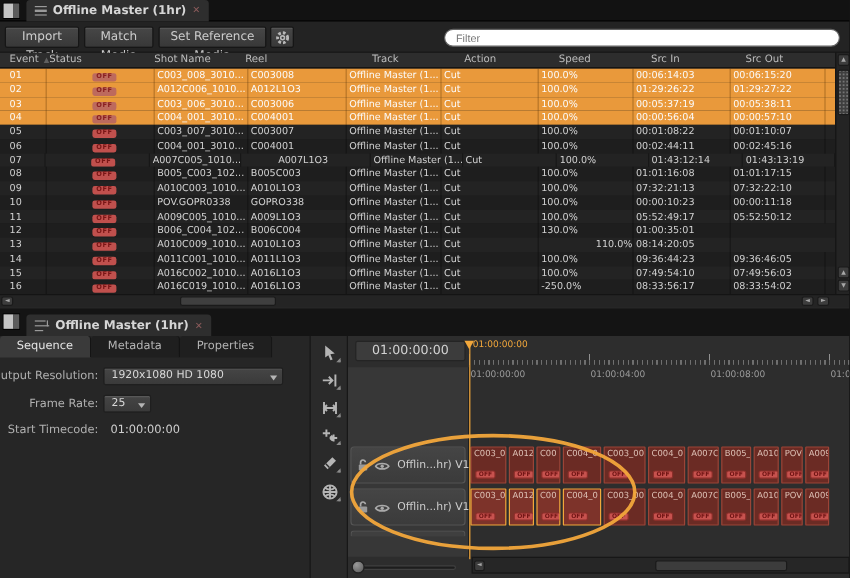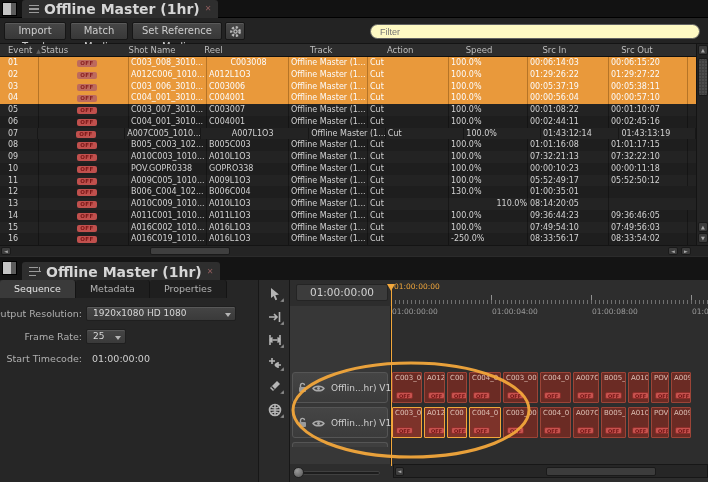--- a/index.html
+++ b/index.html
@@ -11,37 +11,37 @@
   }
   
   .abs { position:absolute; }
   .icon-x { color:#8d5c5c; font-size:8px; line-height:8px; }
   
   .tabbar { left:0; top:0; width:708px; height:18px; background:#121212; border-bottom:1px solid #000; }
   .panel-icon { left:2px; top:2px; width:15px; height:14px; background:#333; border:1px solid #000; display:flex; }
   .panel-icon .l { width:8px; height:100%; background:#c4c4c4; }
   .panel-icon .r { width:5px; height:100%; background:#5c5c5c; }
   .tab { display:flex; align-items:center; gap:5px; padding:0 7px; height:18px; background:#2e2e2e; border-radius:3px 3px 0 0; }
-  .tab .title { font-size:14px; font-weight:bold; color:#d6d6d6; white-space:nowrap; }
+  .tab .title { font-size:10px; font-weight:bold; color:#d6d6d6; white-space:nowrap; }
   .hamburger { width:10px; height:8px; border-top:1.5px solid #9a9a9a; border-bottom:1.5px solid #9a9a9a; position:relative; }
   .hamburger::after { content:""; position:absolute; left:0; top:2.2px; width:100%; height:1.5px; background:#9a9a9a; }
   .seq-icon { width:12px; height:10px; position:relative; }
   .seq-icon i { position:absolute; left:0; height:1.5px; background:#9a9a9a; }
   .seq-icon i:nth-child(1){ top:0; width:9px; }
   .seq-icon i:nth-child(2){ top:4px; width:12px; }
   .seq-icon i:nth-child(3){ top:8px; width:7px; }
   .seq-icon b { position:absolute; right:1px; top:0; width:1.5px; height:5px; background:#9a9a9a; }
   
   .toolbar { left:0; top:18px; width:708px; height:26px; background:#232323; border-bottom:1px solid #141414; }
   .btn { position:absolute; top:4px; height:18px; background:linear-gradient(#474747,#383838); border:1px solid #161616;
          border-radius:2px; color:#cdcdcd; font-size:10px; line-height:16px; text-align:center; box-shadow:inset 0 1px 0 #5a5a5a; }
   .gearbtn { position:absolute; top:4px; width:20px; height:18px; background:linear-gradient(#474747,#383838);
          border:1px solid #161616; border-radius:2px; box-shadow:inset 0 1px 0 #5a5a5a; display:flex; align-items:center; justify-content:center; }
   .filter { position:absolute; left:370px; top:6px; width:330px; height:15px; border:1px solid #636363; border-radius:8px;
-         background:#fef9c3; color:#8d8d8d; font-size:9px; line-height:13px; padding-left:9px; }
+         background:#ffffff; color:#8d8d8d; font-size:9px; line-height:13px; padding-left:9px; }
   
   .thead { left:0; top:44px; width:696px; height:13px; background:#2d2d2d; border-bottom:1px solid #101010; display:flex; }
   .thead .hc { font-size:8.5px; color:#bdbdbd; line-height:13px; padding-left:2px; position:relative; }
   .sort-tri { color:#606060; font-size:6px; margin-left:4px; }
   .rows { left:0; top:57px; width:696px; height:188px; overflow:hidden; }
   .trow { display:flex; height:11.75px; background:#232323; }
   .trow.odd { background:#1e1e1e; }
   .trow.sel { background:#E9993B; }
   .trow .c { font-size:8px; line-height:11.75px; color:#d2d2d2; padding-left:2px; white-space:nowrap; overflow:hidden;
              border-right:1px solid rgba(0,0,0,0.33); }
@@ -147,21 +147,21 @@
       <div class="hc" style="width: 81px;">Action</div>
       <div class="hc" style="width: 79px;">Speed</div>
       <div class="hc" style="width: 81px;">Src In</div>
       <div class="hc" style="width: 79px;">Src Out</div>
     </div>
   <div class="abs rows" id="rows">
       <div class="trow sel">
         <div class="c" style="width: 39px; padding-left: 8px;">01</div>
         <div class="c" style="width: 90px;"><span class="off-badge">OFF</span></div>
         <div class="c" style="width: 78px;">C003_008_3010...</div>
-        <div class="c" style="width: 82px; text-align: center;">C003008</div>
+        <div class="c" style="width: 82px;">C003008</div>
         <div class="c" style="width: 79px;">Offline Master (1...</div>
         <div class="c" style="width: 81px;">Cut</div>
         <div class="c" style="width: 79px;">100.0%</div>
         <div class="c" style="width: 81px;">00:06:14:03</div>
         <div class="c" style="width: 79px;">00:06:15:20</div>
       </div>
       <div class="trow odd sel">
         <div class="c" style="width: 39px; padding-left: 8px;">02</div>
         <div class="c" style="width: 90px;"><span class="off-badge">OFF</span></div>
         <div class="c" style="width: 78px;">A012C006_1010...</div>

